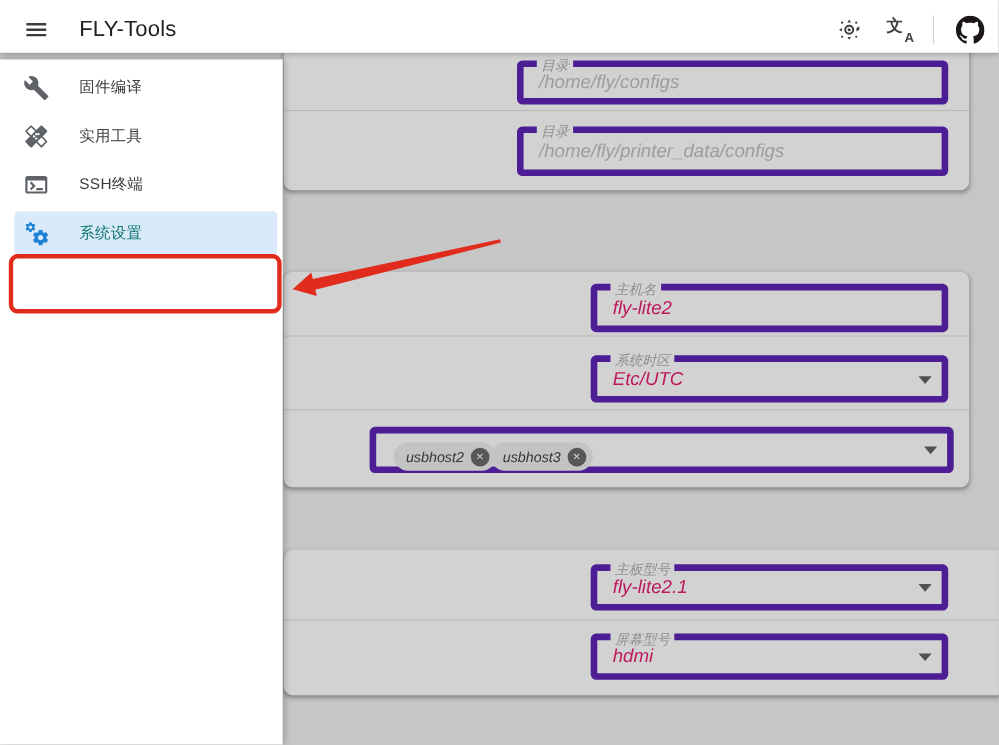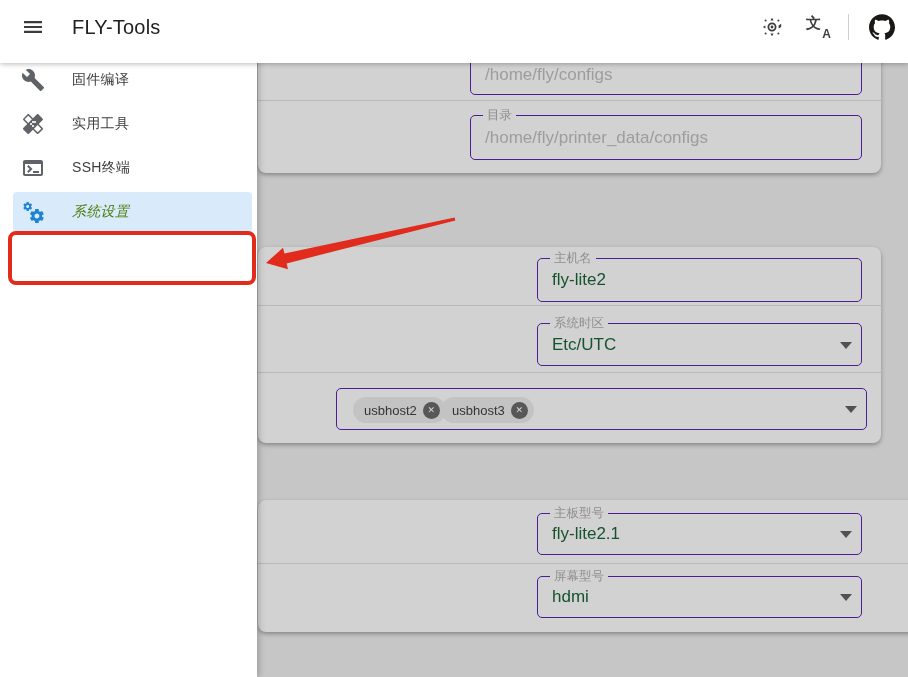--- a/index.html
+++ b/index.html
@@ -6,21 +6,21 @@
   body{
     width:908px;height:677px;overflow:hidden;position:relative;
     background:#c6c6c6;
     font-family:"Liberation Sans","DejaVu Sans",sans-serif;
     -webkit-font-smoothing:antialiased;
   }
   .stage{position:absolute;inset:0;width:908px;height:677px;}
 
   
   .appbar{
-    position:absolute;left:0;top:0;width:908px;height:63px;background:#ffffff;
+    position:absolute;left:0;top:0;width:908px;height:48px;background:#ffffff;
     z-index:10;box-shadow:0 1px 5px rgba(0,0,0,.28);
   }
   .menu-btn{position:absolute;left:21px;top:15px;width:24px;height:24px;cursor:pointer;color:#3c3c3c;}
   .app-title{position:absolute;left:72px;top:0;height:54px;line-height:54px;
     font-size:20px;font-weight:500;color:#212121;letter-spacing:.2px;}
   .tb-icon{position:absolute;top:15px;width:24px;height:24px;color:#3e3e3e;cursor:pointer;}
   .tb-brightness{left:760px;}
   .tb-translate{left:806px;font-size:0;}
   .tb-translate .zh{position:absolute;left:0;top:-1px;font-size:15px;font-weight:600;color:#3e3e3e;}
   .tb-translate .en{position:absolute;right:-1px;bottom:-2px;font-size:12px;font-weight:700;color:#3e3e3e;}
@@ -35,41 +35,41 @@
   .drawer-item{
     height:44px;display:flex;align-items:center;padding-left:21px;cursor:pointer;
   }
   .drawer-item .d-icon{width:24px;height:24px;flex:0 0 24px;color:#5f6368;}
   .drawer-item .d-label{margin-left:27px;font-size:14px;font-weight:500;color:#3d3d3d;letter-spacing:.3px;}
   .drawer-item.active{
     height:40px;margin:2px 5px 2px 13px;padding-left:8px;border-radius:4px;
     background:#d9ebfb;
   }
   .drawer-item.active .d-icon{color:#1d82d2;}
-  .drawer-item.active .d-label{color:#4d7c0f;font-style:italic;}
+  .drawer-item.active .d-label{color:#0f766e;}
 
   
   .main{position:absolute;left:257px;top:54px;width:651px;height:623px;z-index:1;}
   .card{
     position:absolute;background:#d2d2d2;border-radius:8px;
     box-shadow:0 2px 4px rgba(0,0,0,.32);
   }
   .card1{left:1px;top:-24px;width:623px;height:143px;}
   .card2{left:1px;top:193px;width:623px;height:196px;}
   .card3{left:1px;top:446px;width:745px;height:132px;}
   .hdivider{position:absolute;left:0;right:0;height:1px;background:#b9b9b9;}
 
-  .field{position:absolute;border:1px solid #4c1d95;border-radius:5px;box-sizing:border-box;cursor:text;}
+  .field{position:absolute;border:6px solid #4c1d95;border-radius:5px;box-sizing:border-box;cursor:text;font-style:italic;}
   .field .flabel{
     position:absolute;top:-9px;left:12px;padding:0 4px;background:#d2d2d2;
     font-size:12.5px;line-height:17px;color:#8e8e8e;white-space:nowrap;
   }
   .field .fvalue{
     position:absolute;left:14px;top:50%;transform:translateY(-50%);
-    font-size:17px;color:#14532d;white-space:nowrap;
+    font-size:17px;color:#be185d;white-space:nowrap;
   }
   .field.disabled .fvalue{color:#9d9d9d;}
   .field.select{cursor:pointer;}
   .dd-arrow{
     position:absolute;right:9px;top:50%;margin-top:-3px;width:0;height:0;
     border-left:6px solid transparent;border-right:6px solid transparent;
     border-top:7px solid #515151;
   }
   .f-a{left:212px;top:25px;width:392px;height:40px;}
   .f-b{left:212px;top:85px;width:392px;height:45px;}

